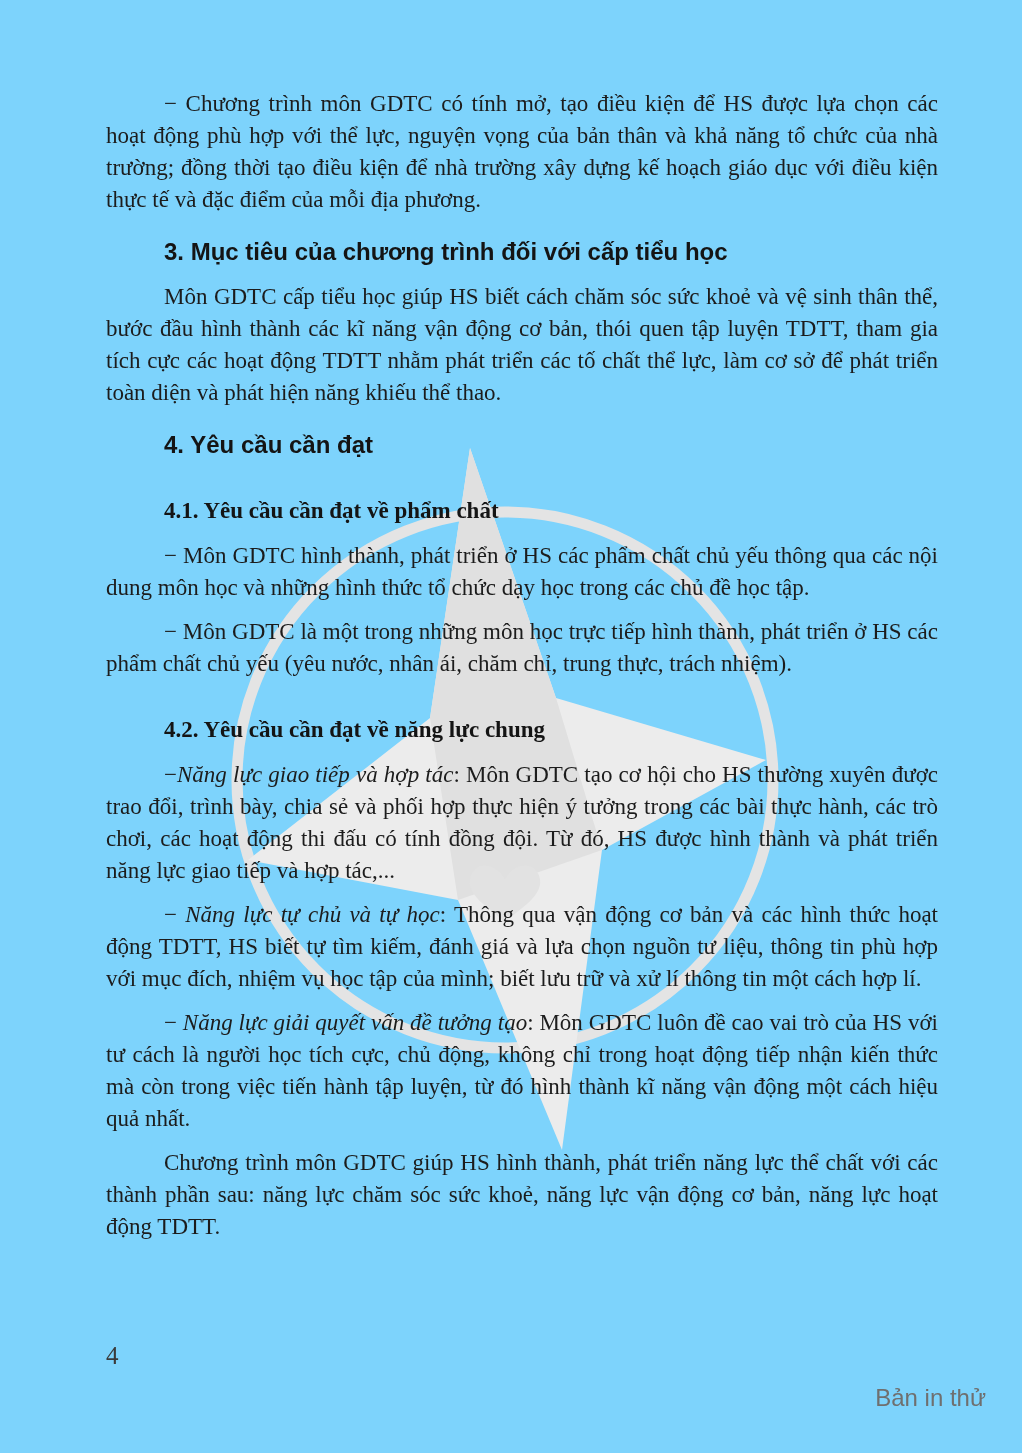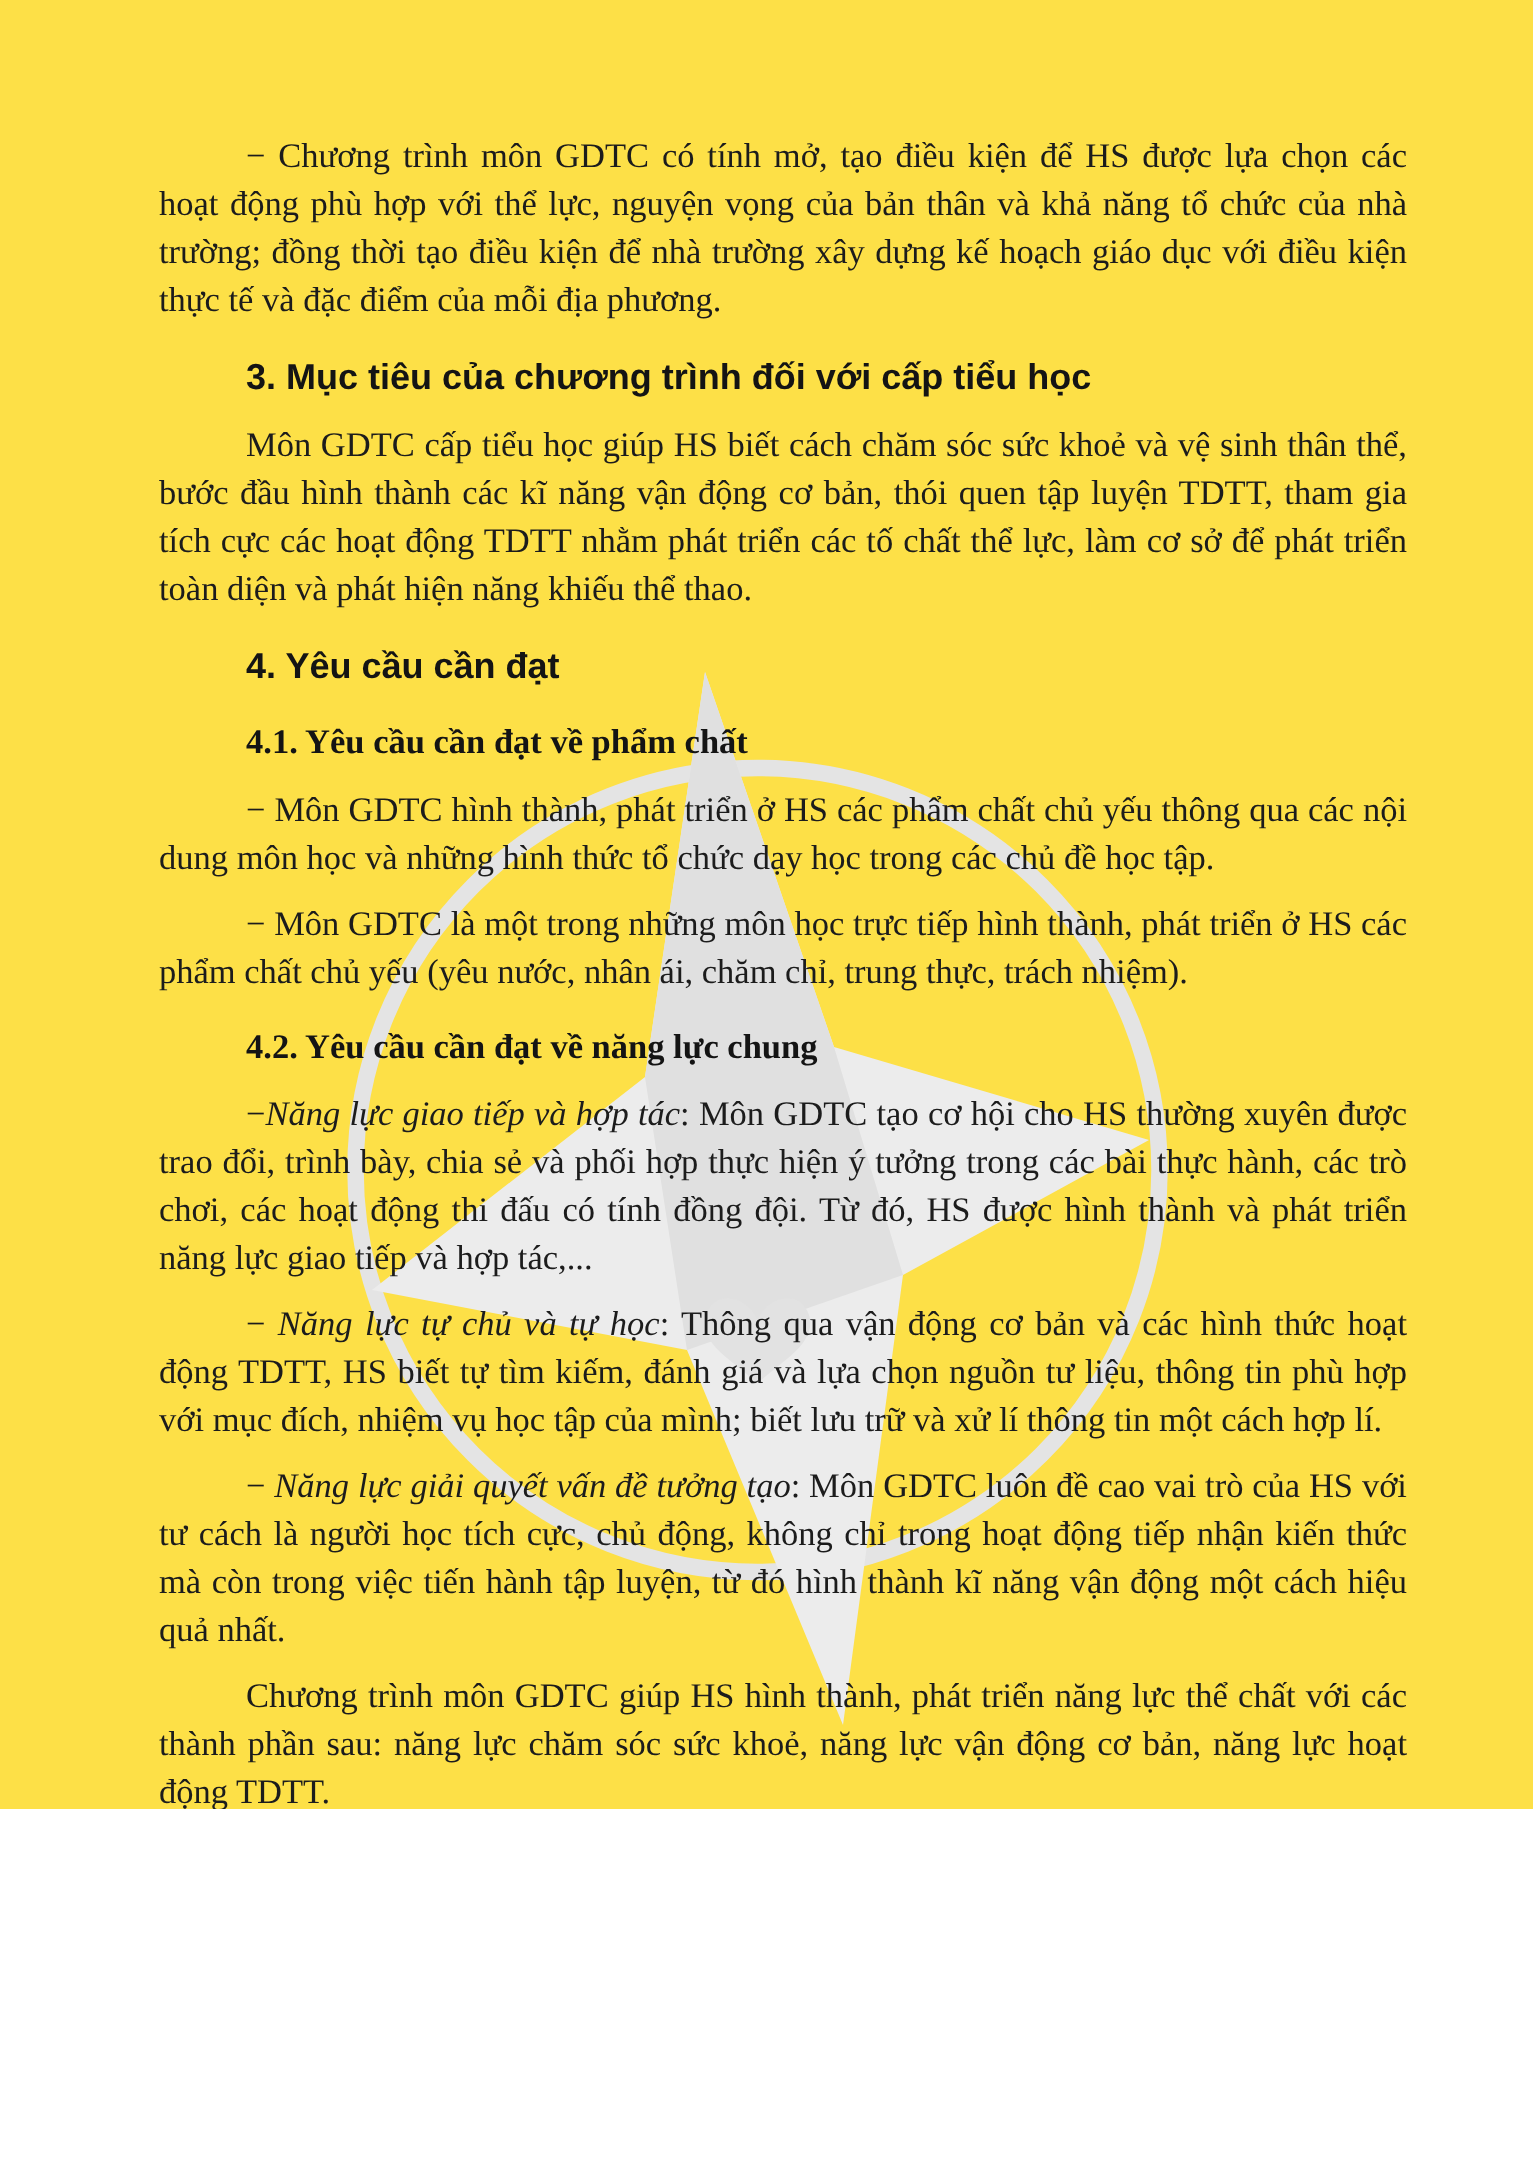--- a/index.html
+++ b/index.html
@@ -3,22 +3,22 @@
 <meta charset="utf-8">
 <style>
   html, body {
     margin: 0;
     padding: 0;
     background: #ffffff;
   }
   .page {
     position: relative;
     width: 1022px;
-    height: 1206px;
-    background: #fde047;
+    height: 1453px;
+    background: #7dd3fc;
     overflow: hidden;
     font-family: "Liberation Serif", serif;
     color: #1c1c1c;
   }
   .watermark {
     position: absolute;
     left: 0;
     top: 0;
     width: 1022px;
     height: 1453px;
@@ -47,21 +47,21 @@
     text-indent: 58px;
     margin: 20px 0 13px 0;
     color: #141414;
   }
   .content h3.serif {
     font-family: "Liberation Serif", serif;
     font-size: 23px;
     line-height: 32px;
     font-weight: bold;
     text-indent: 58px;
-    margin: 18px 0 13px 0;
+    margin: 34px 0 13px 0;
     color: #141414;
   }
   .term-italic {
     font-style: italic;
   }
   .page-number {
     position: absolute;
     left: 106px;
     top: 1342px;
     font-family: "Liberation Serif", serif;

